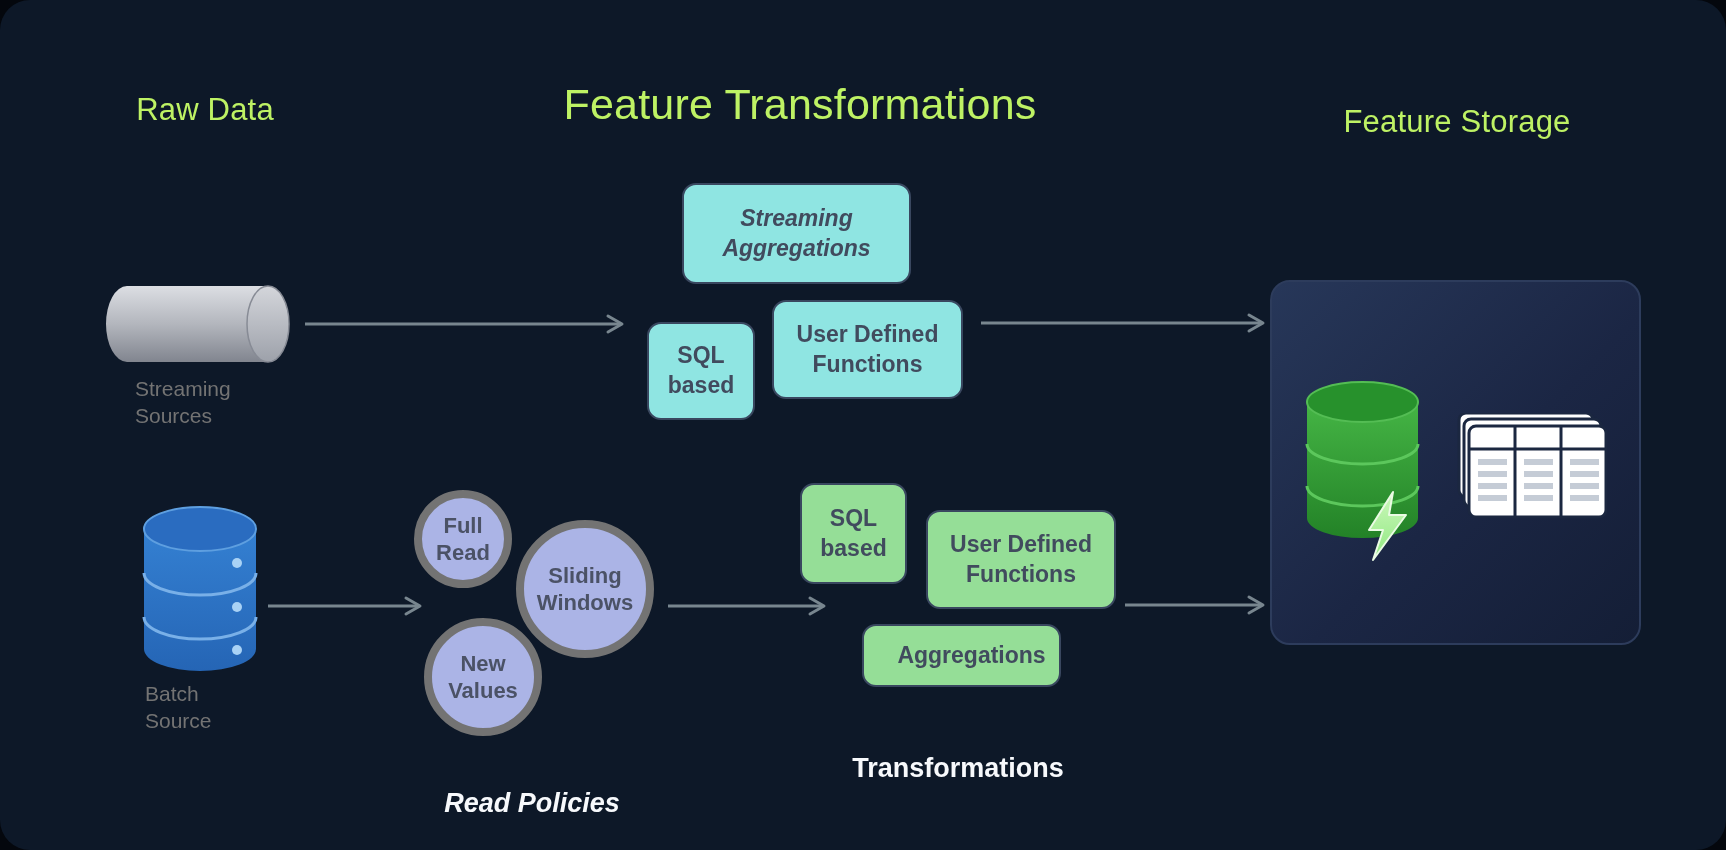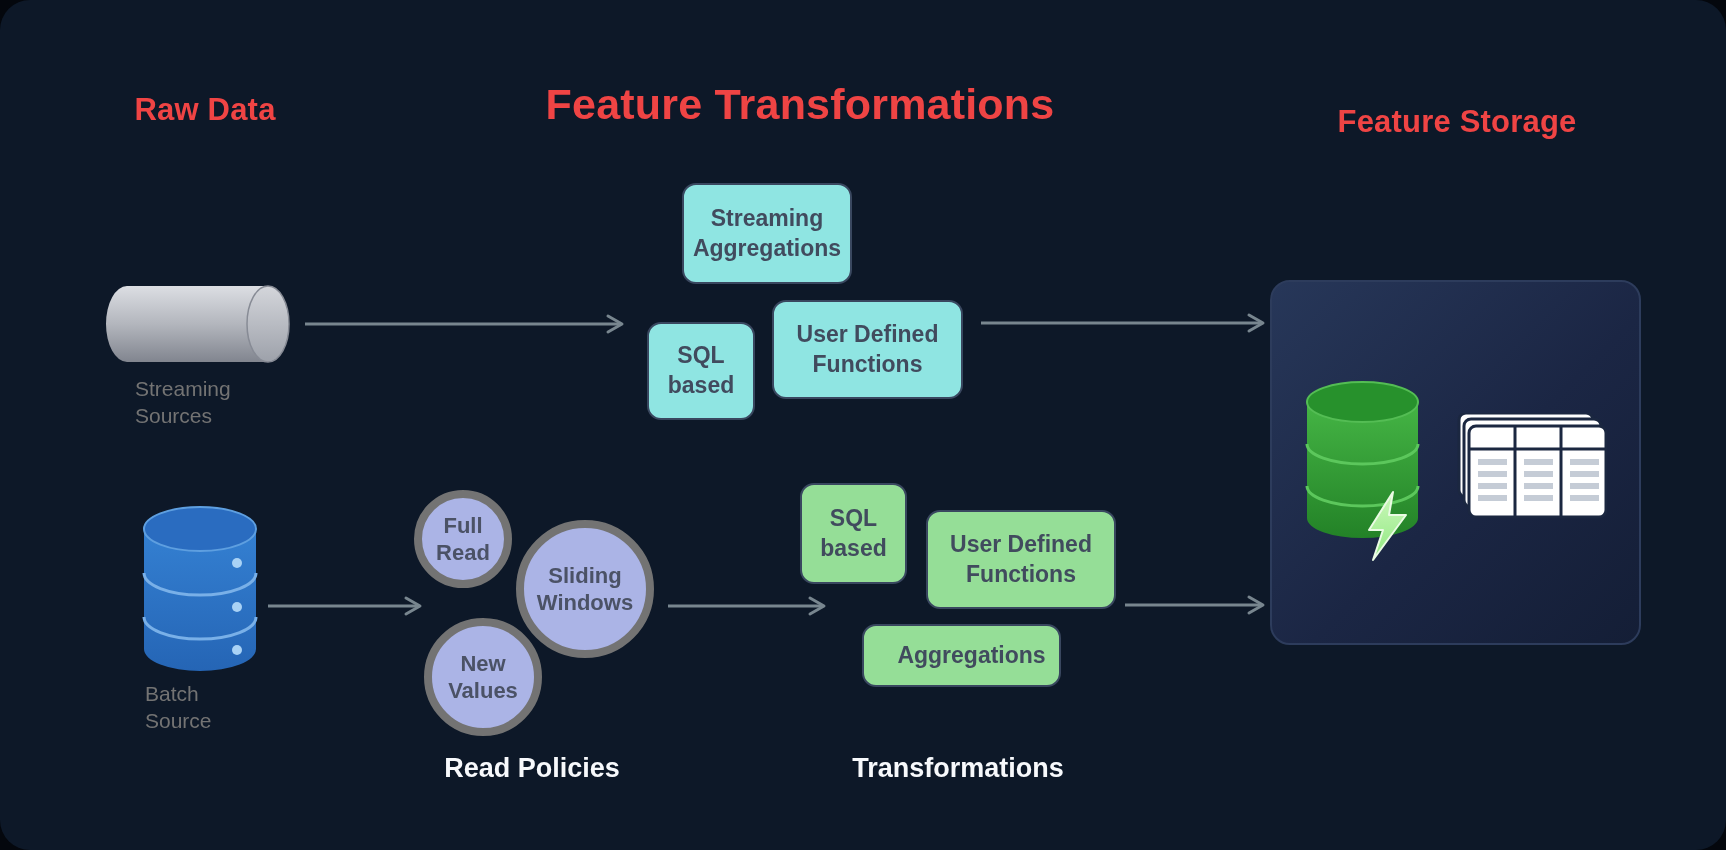--- a/index.html
+++ b/index.html
@@ -1,21 +1,21 @@
 <!DOCTYPE html>
 <html><head>
 <meta charset="utf-8">
 <style>
   html,body{margin:0;padding:0;background:#04070d;}
   .canvas{
     position:relative;width:1726px;height:850px;margin:0 auto;
     background:#0d1828;border-radius:30px;overflow:hidden;
     font-family:"Liberation Sans","DejaVu Sans",sans-serif;
   }
-  .hdr{position:absolute;transform:translateX(-50%);color:#ef4444;font-weight:700;white-space:nowrap;letter-spacing:.2px;}
+  .hdr{position:absolute;transform:translateX(-50%);color:#bef264;font-weight:400;white-space:nowrap;letter-spacing:.2px;}
   .hdr-main{font-size:43px;}
   .hdr-side{font-size:31px;}
   .caption{position:absolute;transform:translateX(-50%);color:#737373;font-size:21px;line-height:1.28;text-align:left;font-weight:400;}
   .zone-label{position:absolute;transform:translateX(-50%);color:#f7f9fc;font-size:27px;font-weight:700;white-space:nowrap;}
   .node{
     position:absolute;display:flex;align-items:center;justify-content:center;
     text-align:center;font-weight:700;font-size:23px;line-height:1.3;color:#414b5e;
     box-sizing:border-box;border-radius:14px;border:2px solid #39475f;
   }
   .teal{background:#8fe5e2;}
@@ -83,40 +83,40 @@
     <path d="M2,24 V144 A56,22 0 0 0 114,144 V24 A56,22 0 0 1 2,24 Z" fill="url(#blueBody)"></path>
     <path d="M2,68 A56,22 0 0 0 114,68" fill="none" stroke="#79b0e8" stroke-width="3"></path>
     <path d="M2,112 A56,22 0 0 0 114,112" fill="none" stroke="#79b0e8" stroke-width="3"></path>
     <ellipse cx="58" cy="24" rx="56" ry="22" fill="#2a6cc0" stroke="#5e9fe0" stroke-width="2"></ellipse>
     <circle cx="95" cy="58" r="5" fill="#a9d2f5"></circle>
     <circle cx="95" cy="102" r="5" fill="#a9d2f5"></circle>
     <circle cx="95" cy="145" r="5" fill="#a9d2f5"></circle>
   </svg>
   <div class="caption" style="left:200px;top:681px;width:110px;">Batch Source</div>
 
-  <div class="node teal" style="left:682px;top:183px;width:170px;height:101px;">
+  <div class="node teal" style="left:682px;top:183px;width:229px;height:101px;font-style:italic;">
     <span style="max-width:170px;">Streaming Aggregations</span>
   </div>
   <div class="node teal" style="left:647px;top:322px;width:108px;height:98px;">
     <span style="max-width:70px;">SQL based</span>
   </div>
   <div class="node teal" style="left:772px;top:300px;width:191px;height:99px;">
     <span style="max-width:150px;">User Defined Functions</span>
   </div>
 
   <div class="circle" style="left:414px;top:490px;width:98px;height:98px;">
     <span style="max-width:56px;">Full Read</span>
   </div>
   <div class="circle" style="left:516px;top:520px;width:138px;height:138px;">
     <span style="max-width:105px;">Sliding Windows</span>
   </div>
   <div class="circle" style="left:424px;top:618px;width:118px;height:118px;">
     <span style="max-width:80px;">New Values</span>
   </div>
-  <div class="zone-label" style="left:532px;top:753px;">Read Policies</div>
+  <div class="zone-label" style="left:532px;top:788px;font-style:italic;">Read Policies</div>
 
   <div class="node green" style="left:800px;top:483px;width:107px;height:101px;">
     <span style="max-width:70px;">SQL based</span>
   </div>
   <div class="node green" style="left:926px;top:510px;width:190px;height:99px;">
     <span style="max-width:150px;">User Defined Functions</span>
   </div>
   <div class="node green" style="left:862px;top:624px;width:199px;height:63px;padding-left:20px;">
     <span style="max-width:180px;">Aggregations</span>
   </div>

